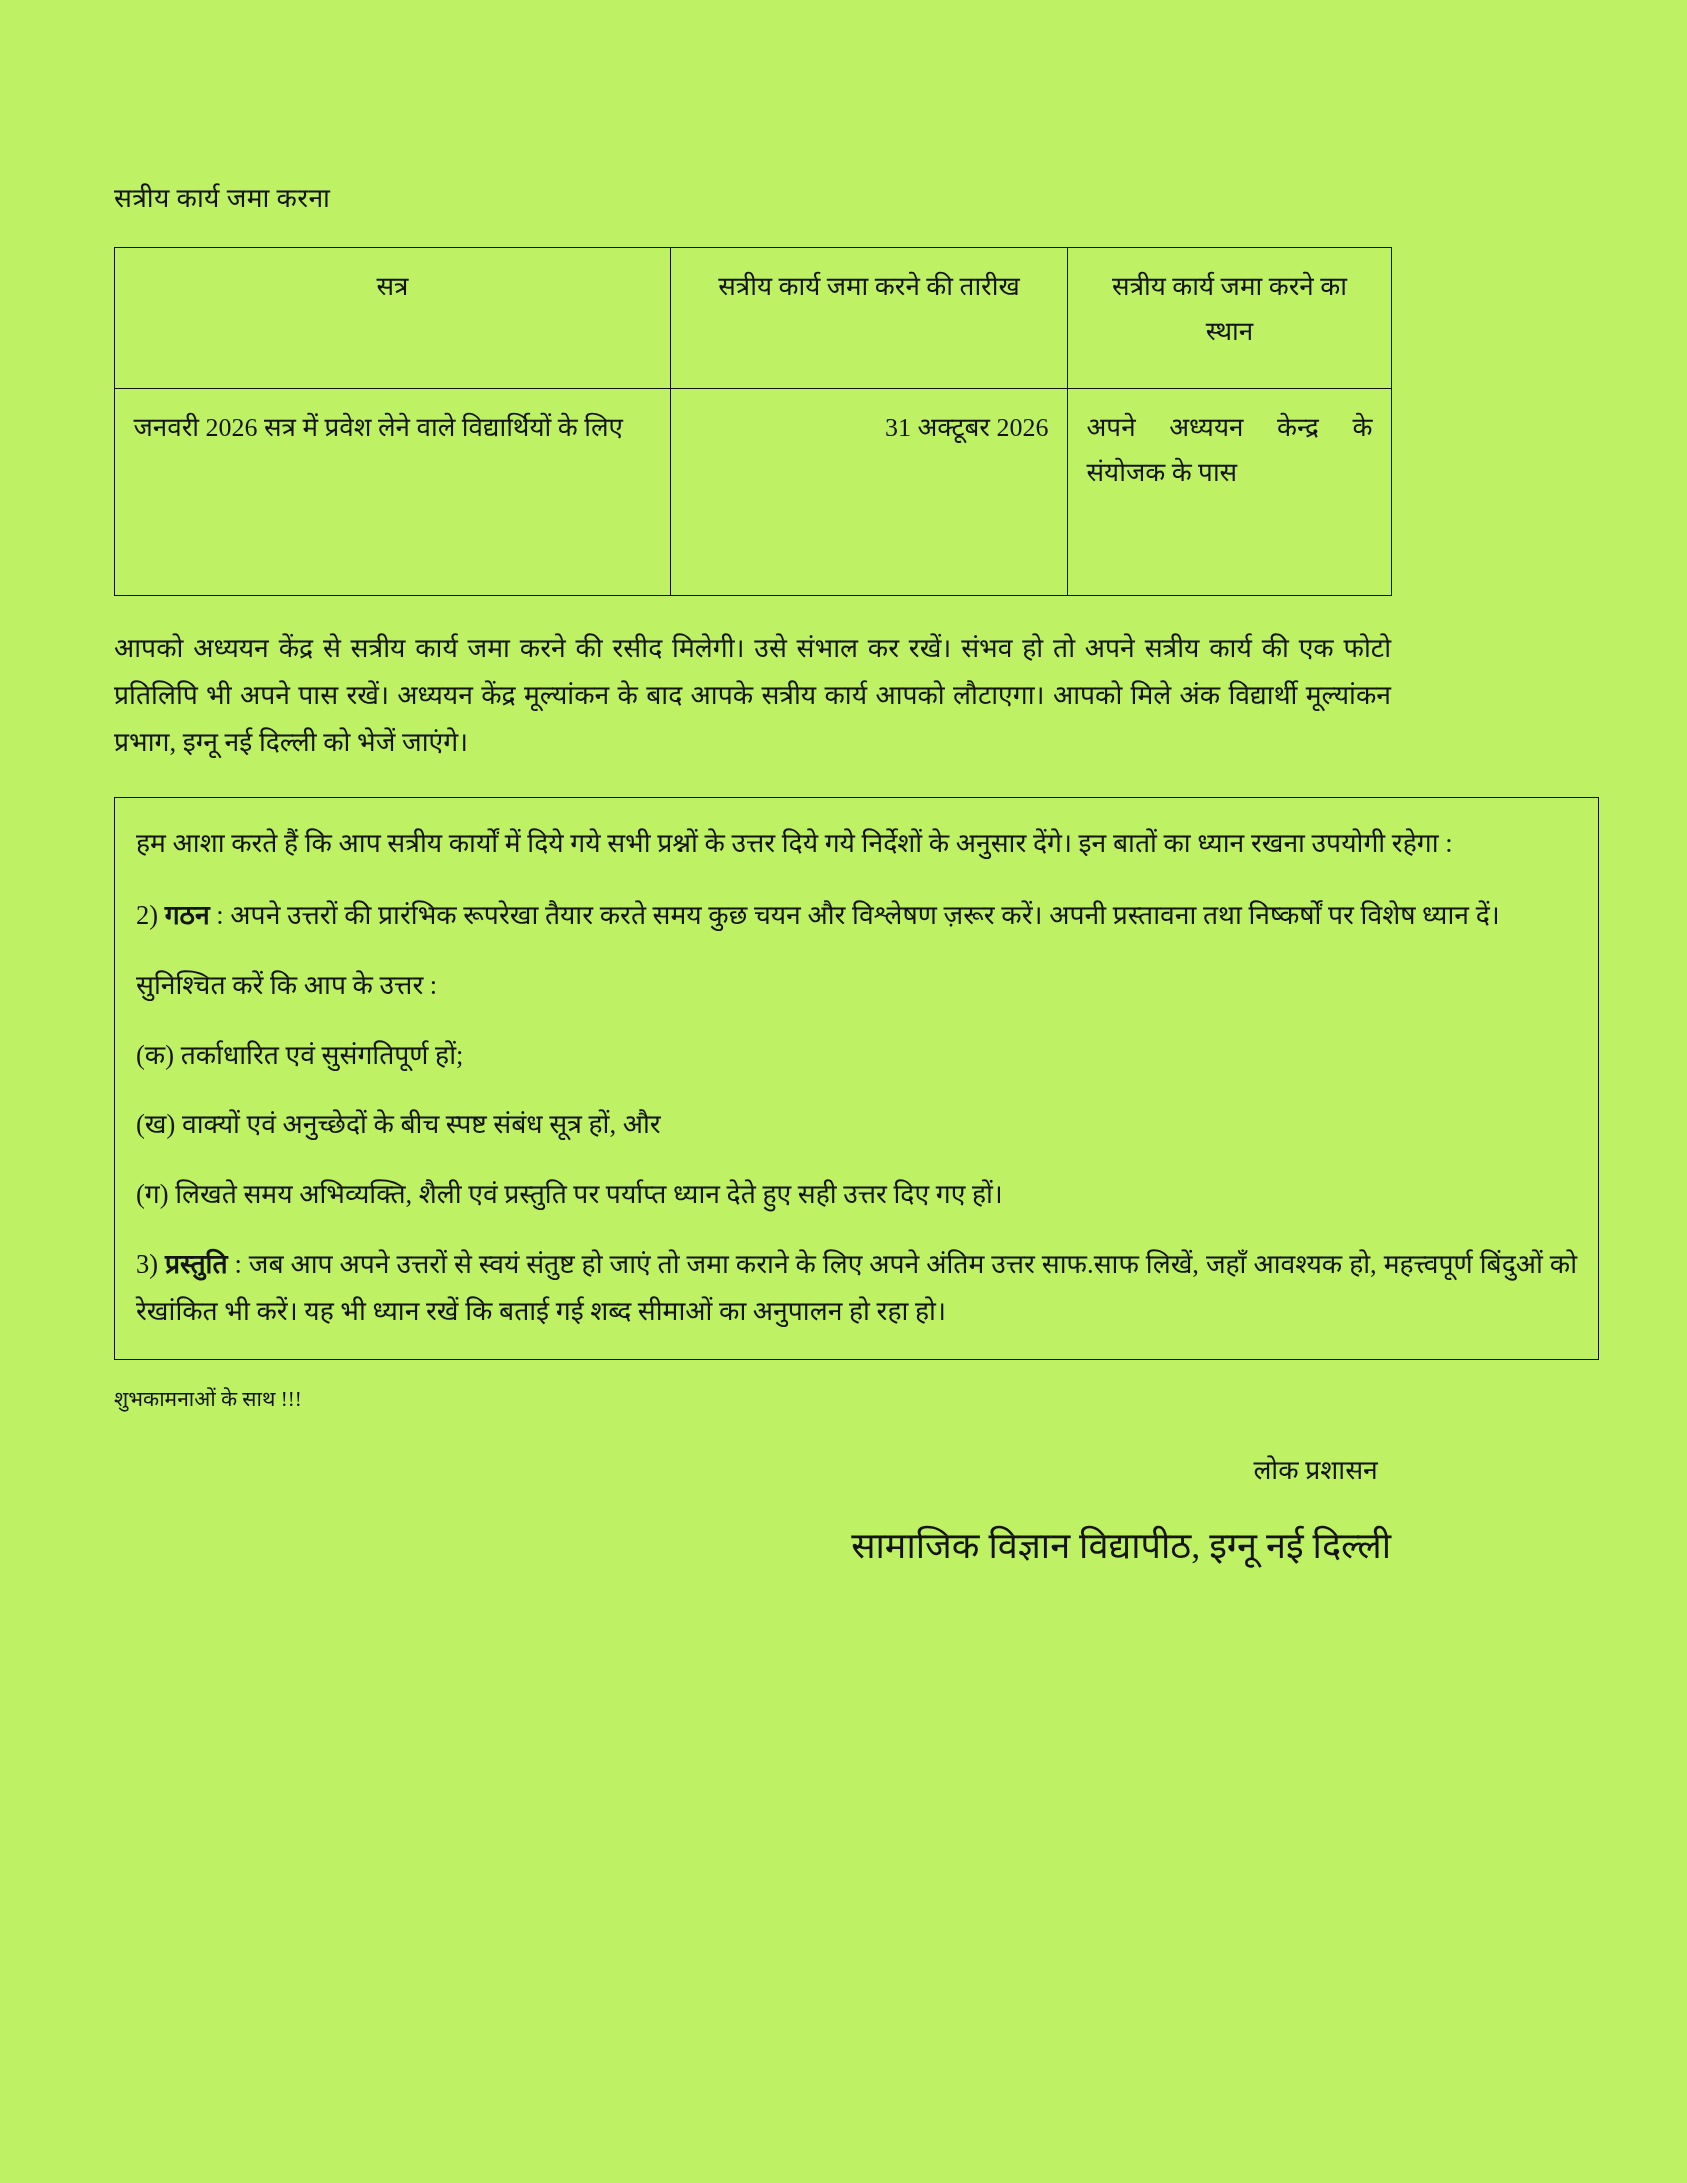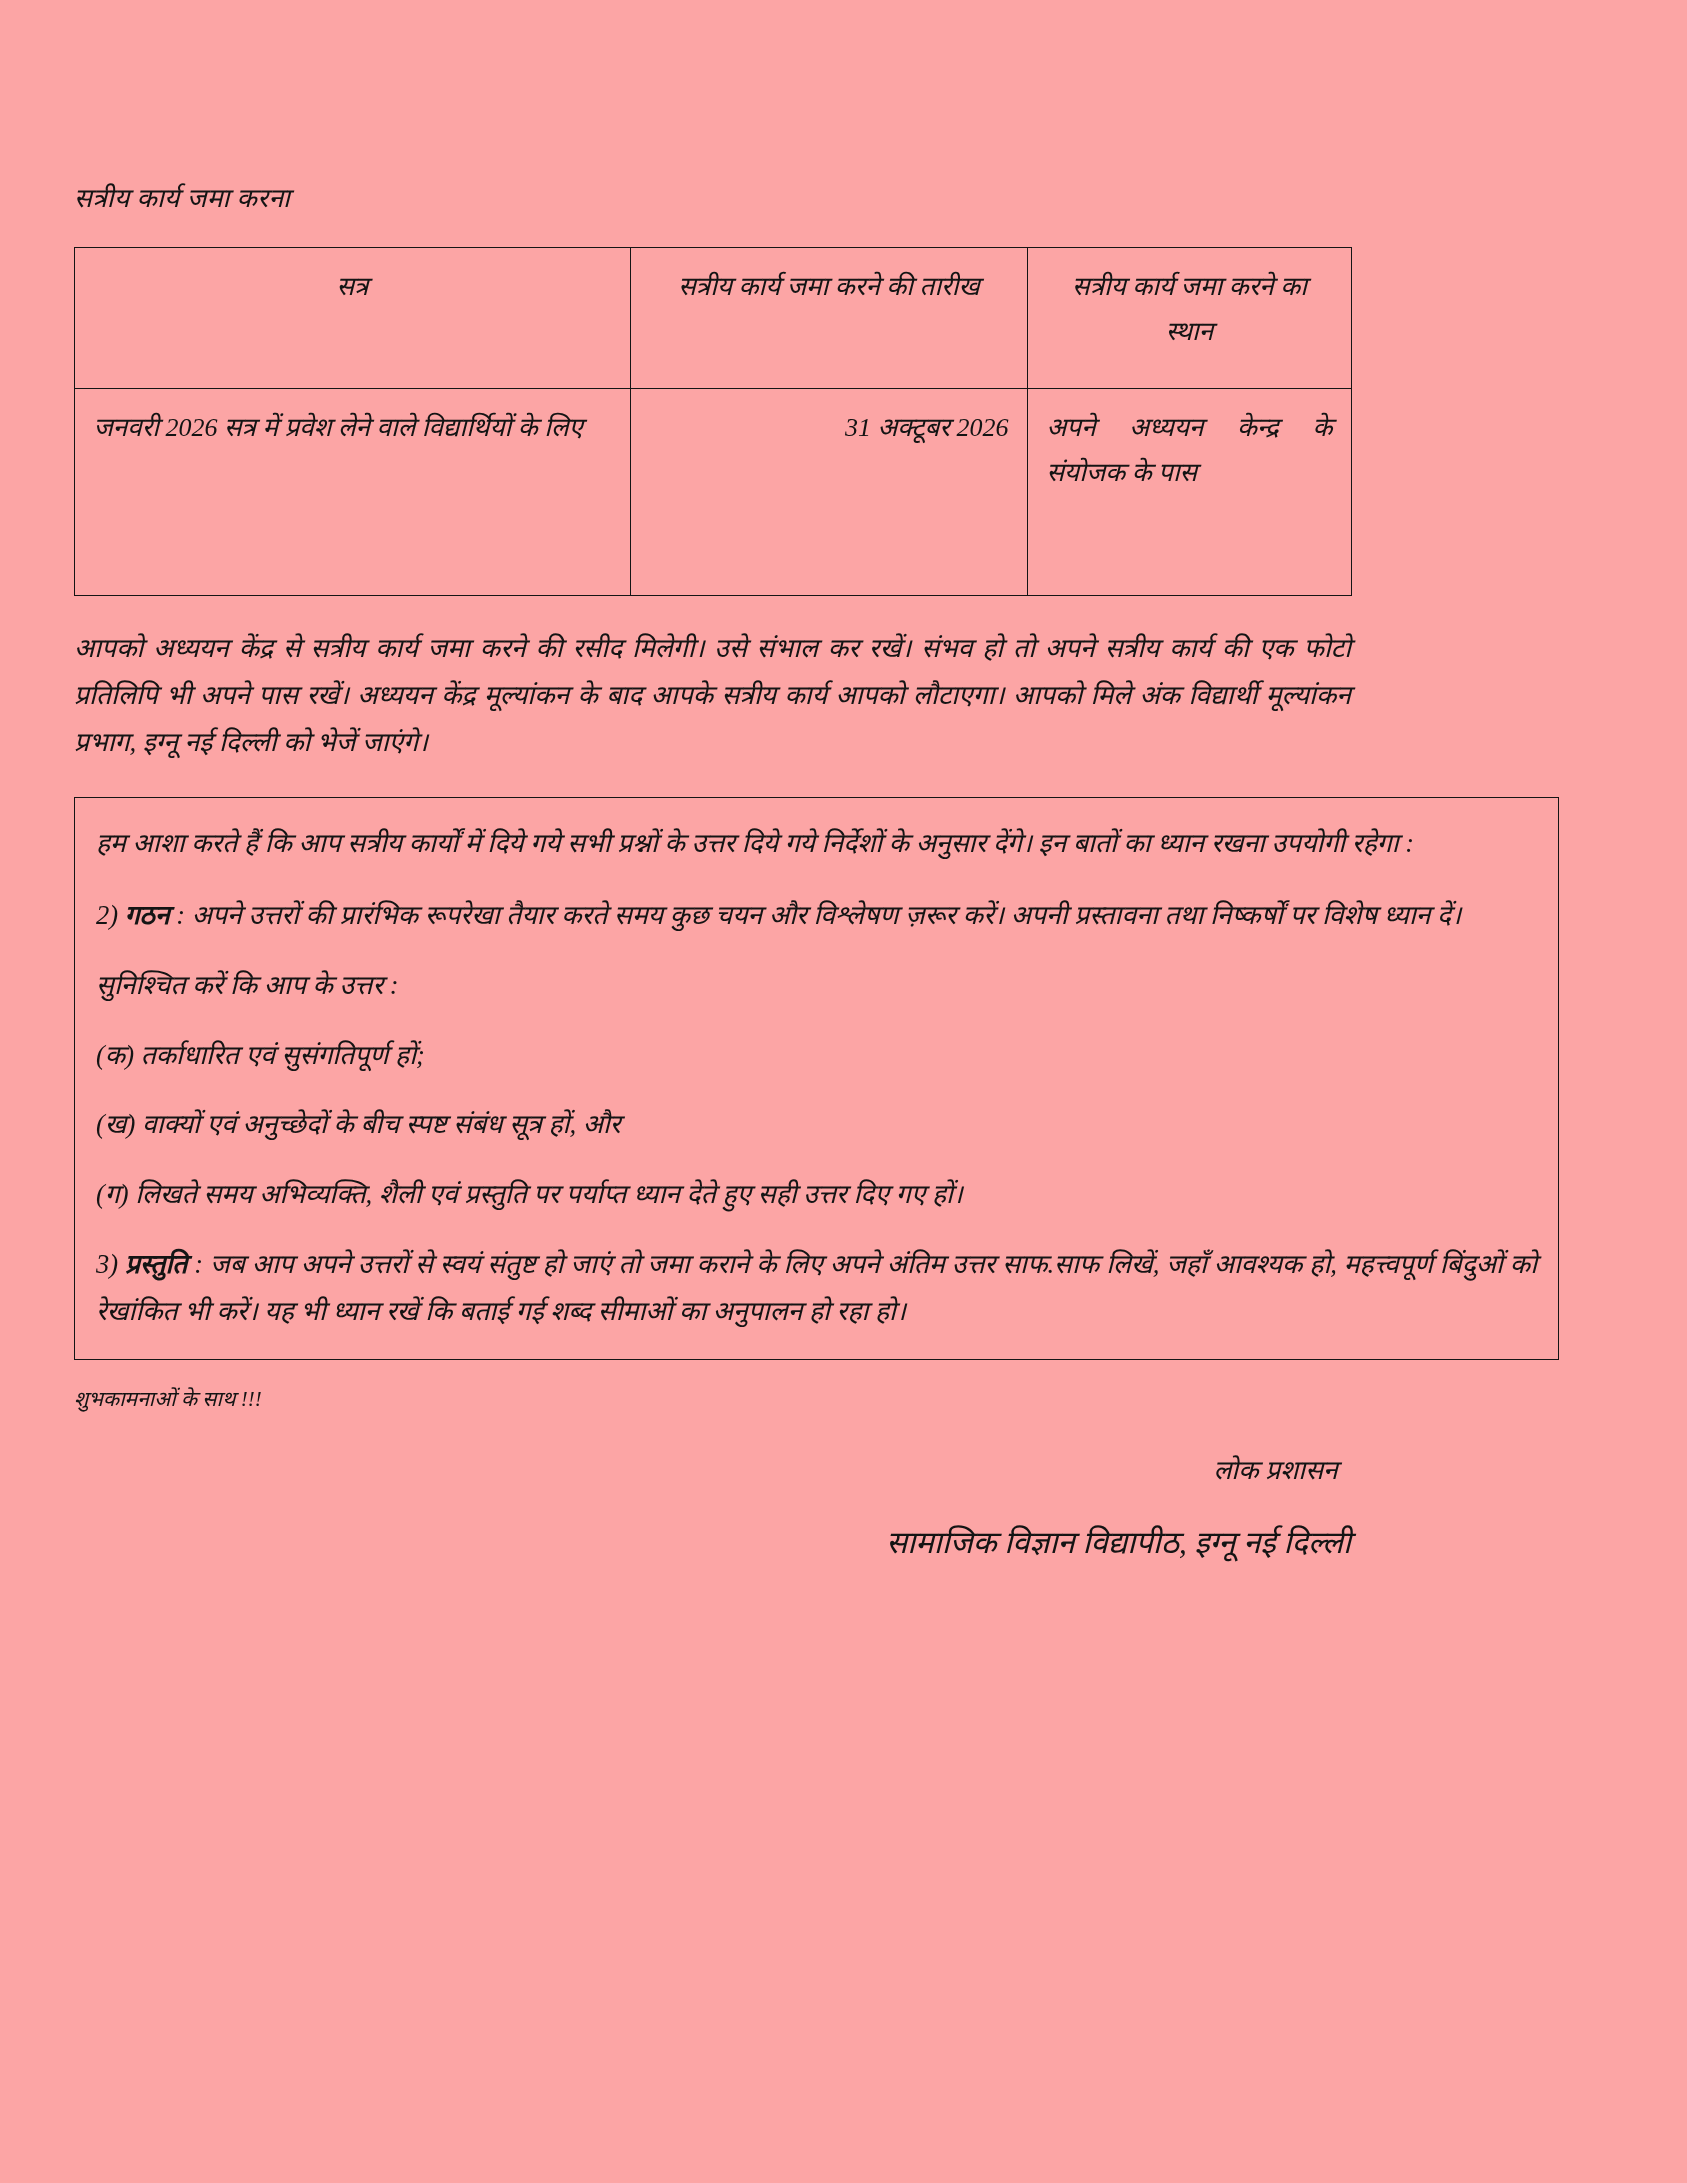--- a/index.html
+++ b/index.html
@@ -14,23 +14,22 @@
     font-family: "Liberation Serif", "DejaVu Serif", serif;
     color: #111111;
     -webkit-font-smoothing: antialiased;
   }
 
   .page {
     position: relative;
     width: 1687px;
     height: 2183px;
     box-sizing: border-box;
-    padding: 182px 182px 0 74px;
-    background: #fca5a5;
-    font-style: italic;
+    padding: 182px 182px 0 114px;
+    background: #bef264;
   }
 
   
   .page-title {
     font-size: 26.5px;
     line-height: 1.25;
     letter-spacing: 0.3px;
     margin: 0 0 32px 0;
     color: #141414;
     font-weight: 400;
@@ -120,21 +119,21 @@
     margin: 34px 0 0 0;
     text-align: right;
     color: #141414;
   }
   .sig-dept {
     font-size: 26.5px;
     line-height: 1.6;
     margin: 0 13.2px 26.5px 0;
   }
   .sig-school {
-    font-size: 31px;
+    font-size: 36px;
     line-height: 1.6;
     margin: 0 0 0 0;
   }
 </style>
 </head>
 <body>
 
 <div class="page">
 
   <h1 class="page-title">सत्रीय कार्य जमा करना</h1>

